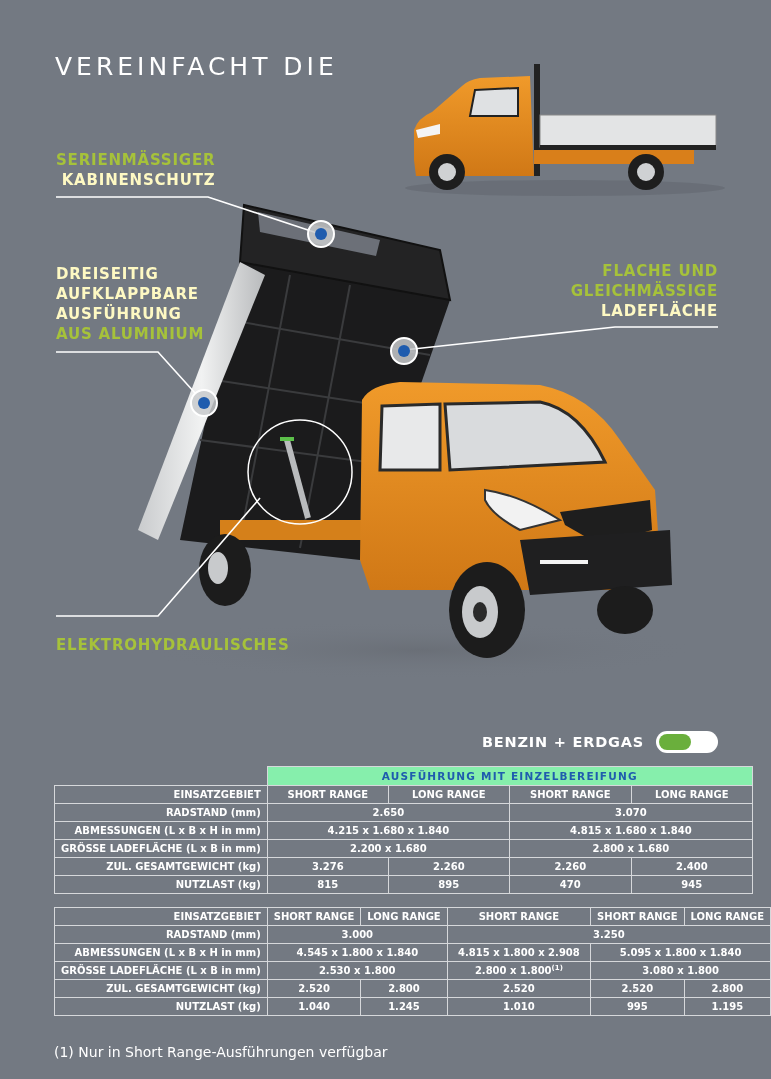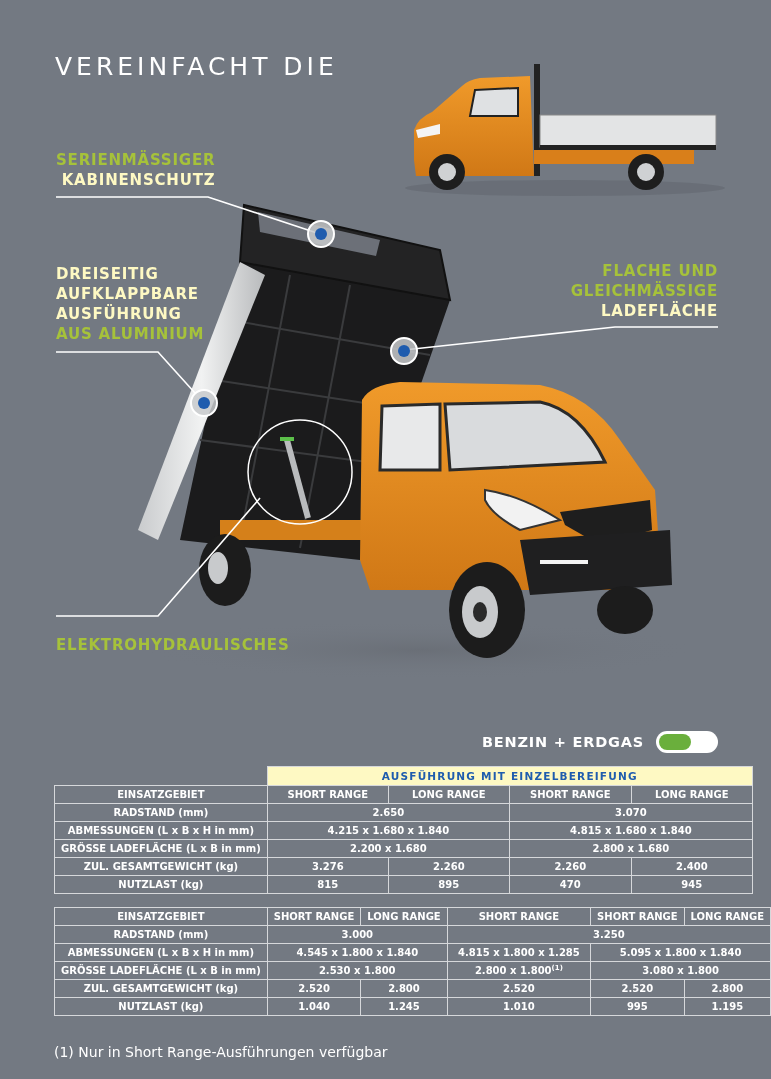--- a/index.html
+++ b/index.html
@@ -24,23 +24,23 @@
   .toggle-row { position:absolute; right:53px; top:731px; display:flex; align-items:center; gap:12px; }
   .toggle-label { font-weight:bold; font-size:14.5px; letter-spacing:0.8px; color:#fff; }
   .toggle { width:62px; height:22px; background:#fff; border-radius:11px; position:relative; cursor:pointer; }
   .toggle .knob { position:absolute; left:3px; top:3px; width:32px; height:16px; background:#6aaf3c; border-radius:8px; }
 
   table.spec {
     position:absolute; left:54px; border-collapse:collapse;
     font-size:10px; color:#fff; table-layout:fixed;
   }
   table.spec td { border:1.5px solid #d6d8db; height:17px; padding:0 6px; text-align:center; font-weight:bold; white-space:nowrap; }
-  table.spec td.label { text-align:center; }
+  table.spec td.label { text-align:right; }
   table.spec tr.headrow td.blank { border:none; background:transparent; }
-  table.spec tr.headrow td.group { background:#fef9c3; color:#1f5cae; font-size:10.5px; letter-spacing:1.2px; height:18px; }
+  table.spec tr.headrow td.group { background:#86efac; color:#1f5cae; font-size:10.5px; letter-spacing:1.2px; height:18px; }
   #t1 { top:766px; }
   #t2 { top:907px; }
   .footnote { position:absolute; left:54px; top:1044px; font-size:14px; color:#fff; }
   sup { font-size:7px; }
 </style>
 </head>
 <body>
 
 <div class="title">
   <div>VEREINFACHT DIE</div>
@@ -240,21 +240,21 @@
     <td>LONG RANGE</td>
   </tr>
   <tr>
     <td class="label">RADSTAND (mm)</td>
     <td colspan="2">3.000</td>
     <td colspan="3">3.250</td>
   </tr>
   <tr>
     <td class="label">ABMESSUNGEN (L x B x H in mm)</td>
     <td colspan="2">4.545 x 1.800 x 1.840</td>
-    <td>4.815 x 1.800 x 1.285</td>
+    <td>4.815 x 1.800 x 2.908</td>
     <td colspan="2">5.095 x 1.800 x 1.840</td>
   </tr>
   <tr>
     <td class="label">GRÖSSE LADEFLÄCHE (L x B in mm)</td>
     <td colspan="2">2.530 x 1.800</td>
     <td><span>2.800 x 1.800</span><sup>(1)</sup></td>
     <td colspan="2">3.080 x 1.800</td>
   </tr>
   <tr>
     <td class="label">ZUL. GESAMTGEWICHT (kg)</td>

